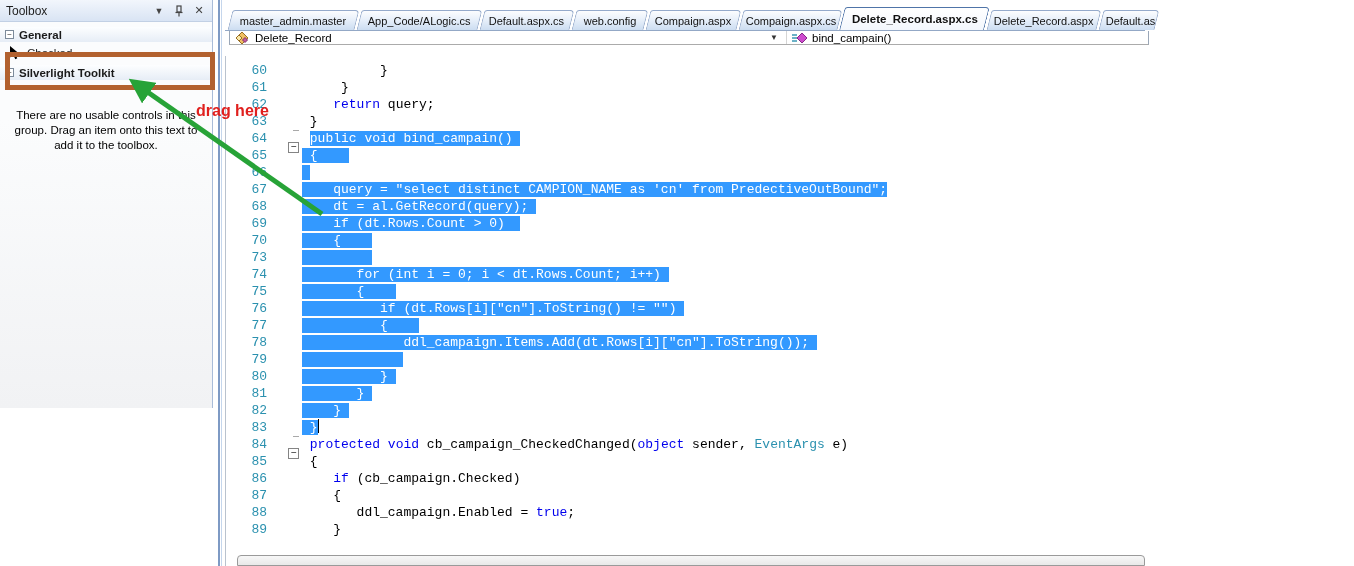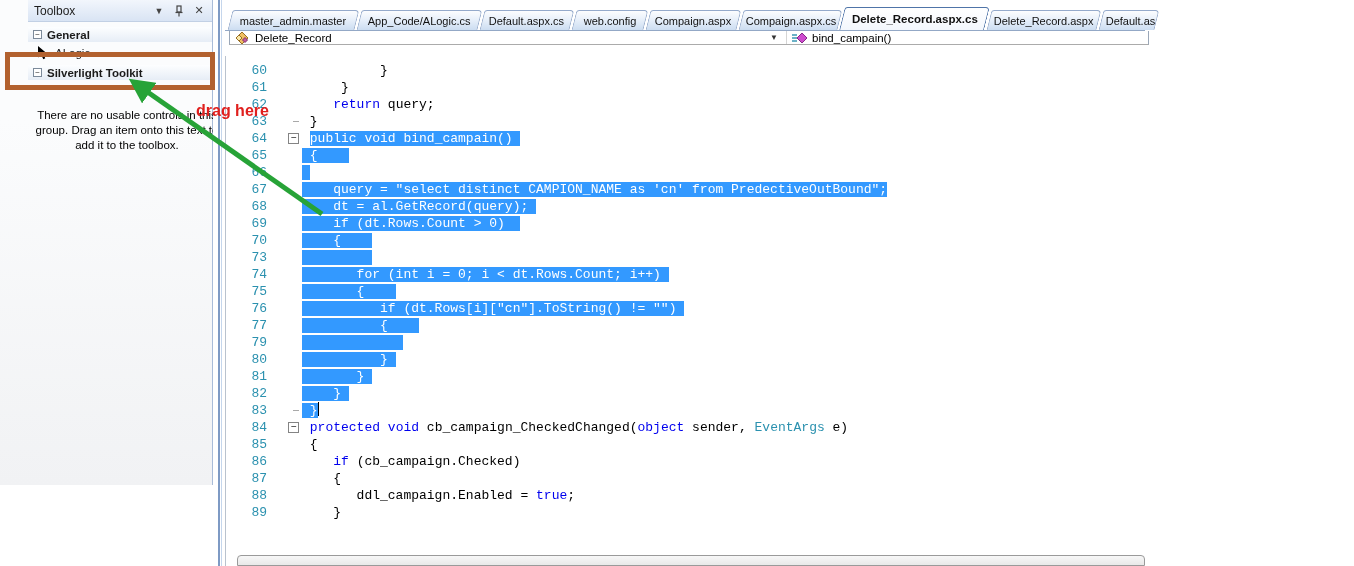--- a/index.html
+++ b/index.html
@@ -5,22 +5,22 @@
   :root{
     --sel:#3399FF; --kw:#0000EE; --typ:#2B91AF; --lnum:#2B91AF;
     --orange:#B2612F; --green:#27A337; --red:#E0201E;
   }
   *{box-sizing:border-box;margin:0;padding:0}
   html,body{width:1354px;height:566px;overflow:hidden;background:#fff;
     font-family:"Liberation Sans","DejaVu Sans",sans-serif;}
   .stage{position:relative;width:1354px;height:566px;background:#fff;}
 
   
-  .toolbox{position:absolute;left:0;top:0;width:213px;height:485px;
-    background:linear-gradient(#FBFCFD 0 120px,#F1F2F4);border-right:1px solid #A9BCD8;padding-left:28px;}
+  .toolbox{position:absolute;left:0;top:0;width:213px;height:408px;
+    background:linear-gradient(#FBFCFD 0 120px,#F1F2F4);border-right:1px solid #A9BCD8;}
   .tb-title{height:22px;display:flex;align-items:center;padding:0 6px;
     background:linear-gradient(#F2F6FC,#D9E4F4);border-bottom:1px solid #C2D0E4;
     font-size:12px;color:#1e1e1e;}
   .tb-title .sp{flex:1}
   .tb-btn{width:14px;height:14px;display:flex;align-items:center;justify-content:center;
     font-size:9px;color:#444;margin-left:6px;cursor:default}
   .tb-group{height:15px;margin-top:5px;display:flex;align-items:center;gap:5px;padding-left:5px;
     background:linear-gradient(#FDFEFF,#E6EDF6);font-size:11.5px;font-weight:bold;color:#1b1b1b;}
   .collapse-box{width:9px;height:9px;border:1px solid #7c8a9a;background:#fff;
     font:8px/7px "Liberation Sans",sans-serif;text-align:center;color:#333;flex:none}
@@ -63,21 +63,21 @@
   .combo{display:flex;align-items:center;gap:5px;padding-left:4px;height:100%;}
   .combo.left{width:557px;border-right:1px solid #D5D5D5;}
   .combo.right{flex:1}
   .combo-label{font-size:11.5px;color:#000;}
   .combo-arrow{margin-left:auto;margin-right:8px;font-size:8px;color:#333;}
   .icon16{width:16px;height:16px;flex:none}
 
   .code{position:absolute;left:0;top:56px;width:920px;height:510px;overflow:hidden;
     border-left:1px solid #B9C2CE;padding-top:6px;
     font-family:"Liberation Mono","DejaVu Sans Mono",monospace;font-size:13px;}
-  .row{height:17px;display:flex;align-items:flex-start;}
+  .row{height:17px;display:flex;align-items:center;}
   .num{width:46px;flex:none;text-align:right;padding-right:5px;color:var(--lnum);
     line-height:17px;}
   .dots{width:15px;flex:none;background-image:
     repeating-linear-gradient(90deg,rgba(140,165,200,.45) 0 1px,transparent 1px 3px),
     repeating-linear-gradient(0deg,rgba(140,165,200,.45) 0 1px,transparent 1px 3px);}
   .fold{width:13px;flex:none;position:relative;background:#fff;}
   .fold .vline{position:absolute;left:6px;top:0;bottom:0;width:1px;background:#A9A9A9;}
   .fold.minus .vline{top:14px;}
   .fold.end .vline{bottom:9px;}
   .fold .tick{position:absolute;left:6px;top:8px;width:6px;height:1px;background:#A9A9A9;}
@@ -121,21 +121,21 @@
 
     <div class="tb-group">
       <span class="collapse-box">−</span>
       <span>General</span>
     </div>
 
     <div class="tb-item">
       <svg class="ptr" width="11" height="14" viewBox="0 0 11 14">
         <path d="M1,0 L1,11.5 L4.2,8.8 L6.3,13.3 L8.3,12.3 L6.2,8 L10.3,7.8 Z" fill="#000"></path>
       </svg>
-      <span class="tb-item-label">ALogic</span>
+      <span class="tb-item-label">Checked</span>
     </div>
 
 
     <div class="tb-group">
       <span class="collapse-box">−</span>
       <span>Silverlight Toolkit</span>
     </div>
 
     <p class="tb-msg">There are no usable controls in this group. Drag an item onto this text to add it to the toolbox.</p>
   </aside>
@@ -319,20 +319,28 @@
         </div>
         <div class="row">
           <span class="num">77</span>
           <span class="dots"></span>
           <span class="fold line">
             <span class="vline"></span>
           </span>
           <span class="src"><span class="sel">          {    </span></span>
         </div>
         <div class="row">
+          <span class="num">78</span>
+          <span class="dots"></span>
+          <span class="fold line">
+            <span class="vline"></span>
+          </span>
+          <span class="src"><span class="sel">             ddl_campaign.Items.Add(dt.Rows[i]["cn"].ToString()); </span></span>
+        </div>
+        <div class="row">
           <span class="num">79</span>
           <span class="dots"></span>
           <span class="fold line">
             <span class="vline"></span>
           </span>
           <span class="src"><span class="sel">             </span></span>
         </div>
         <div class="row">
           <span class="num">80</span>
           <span class="dots"></span>

